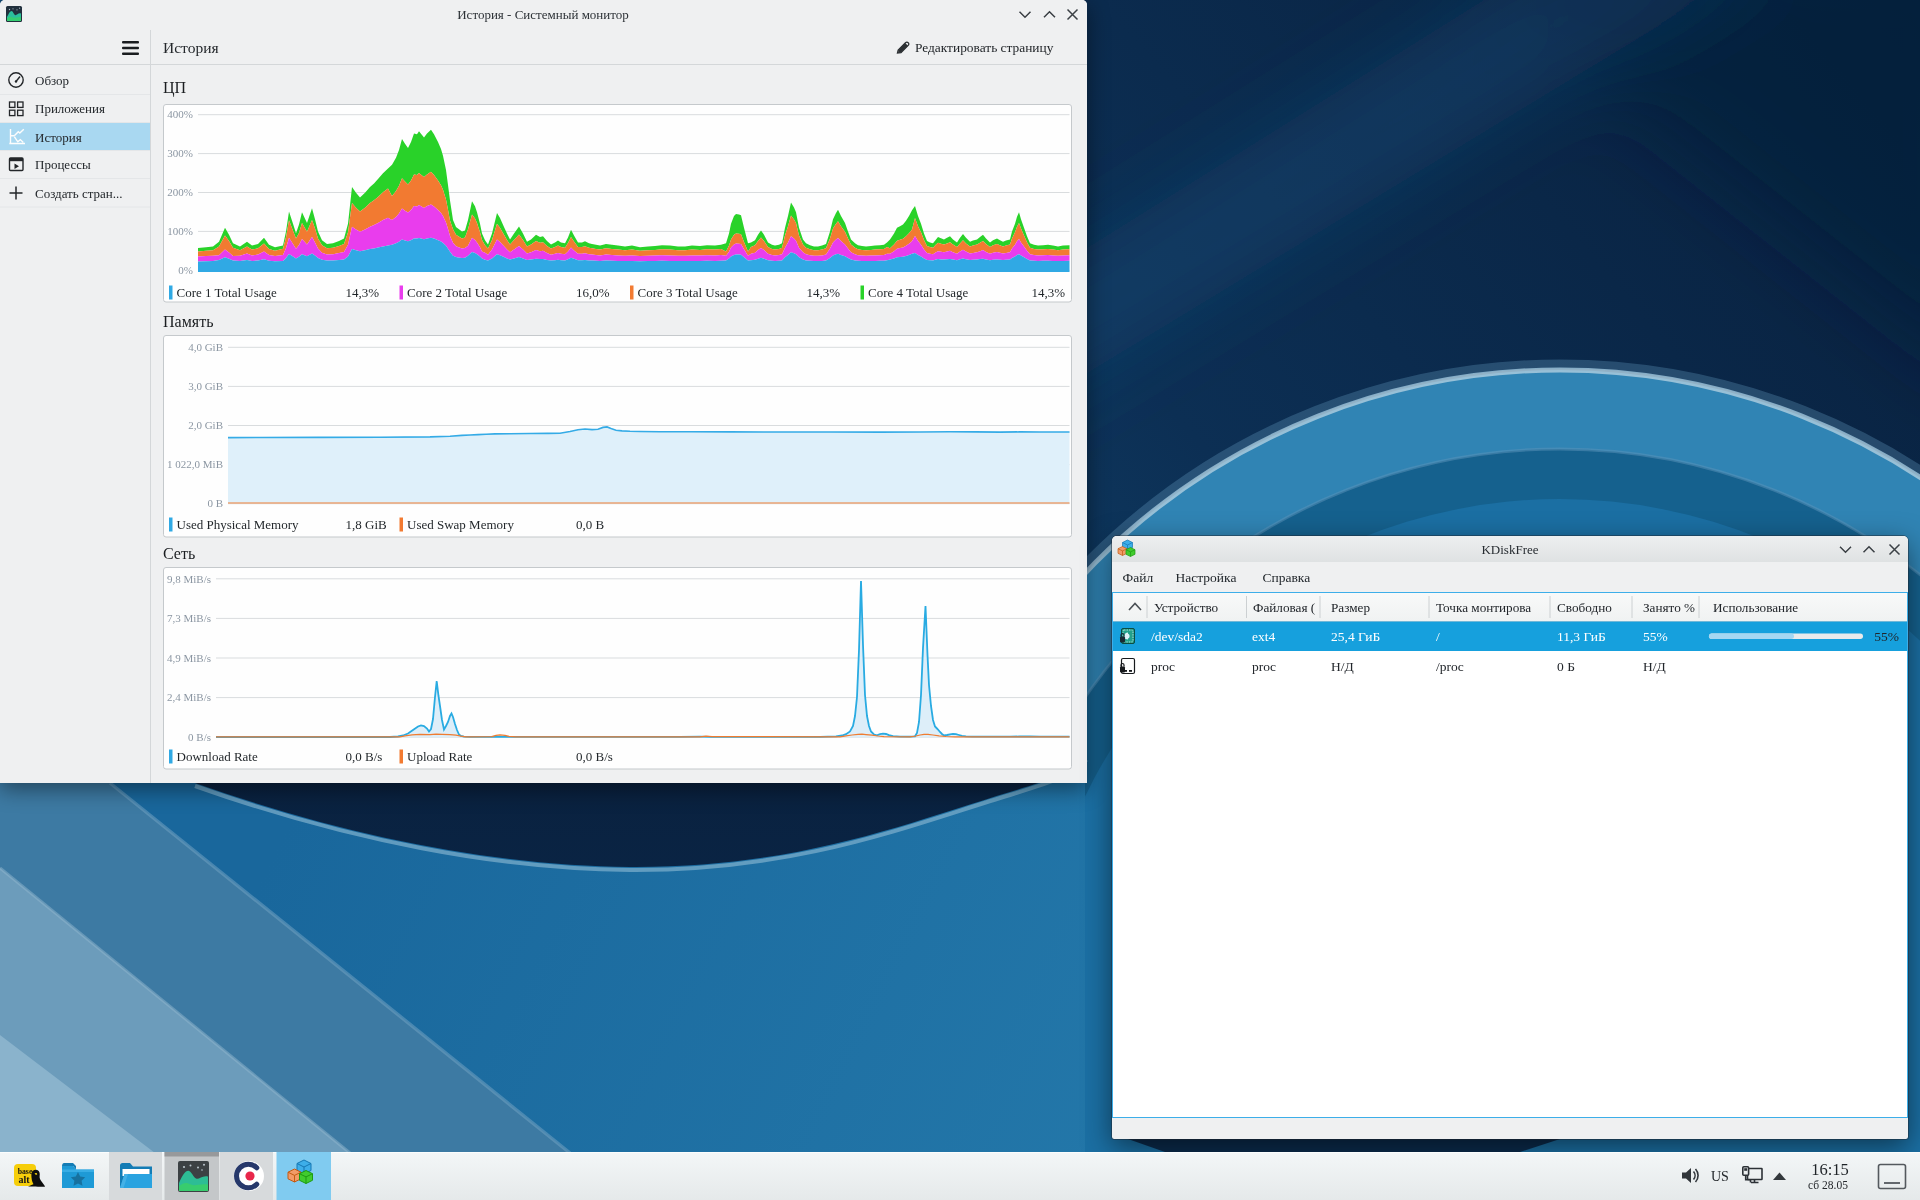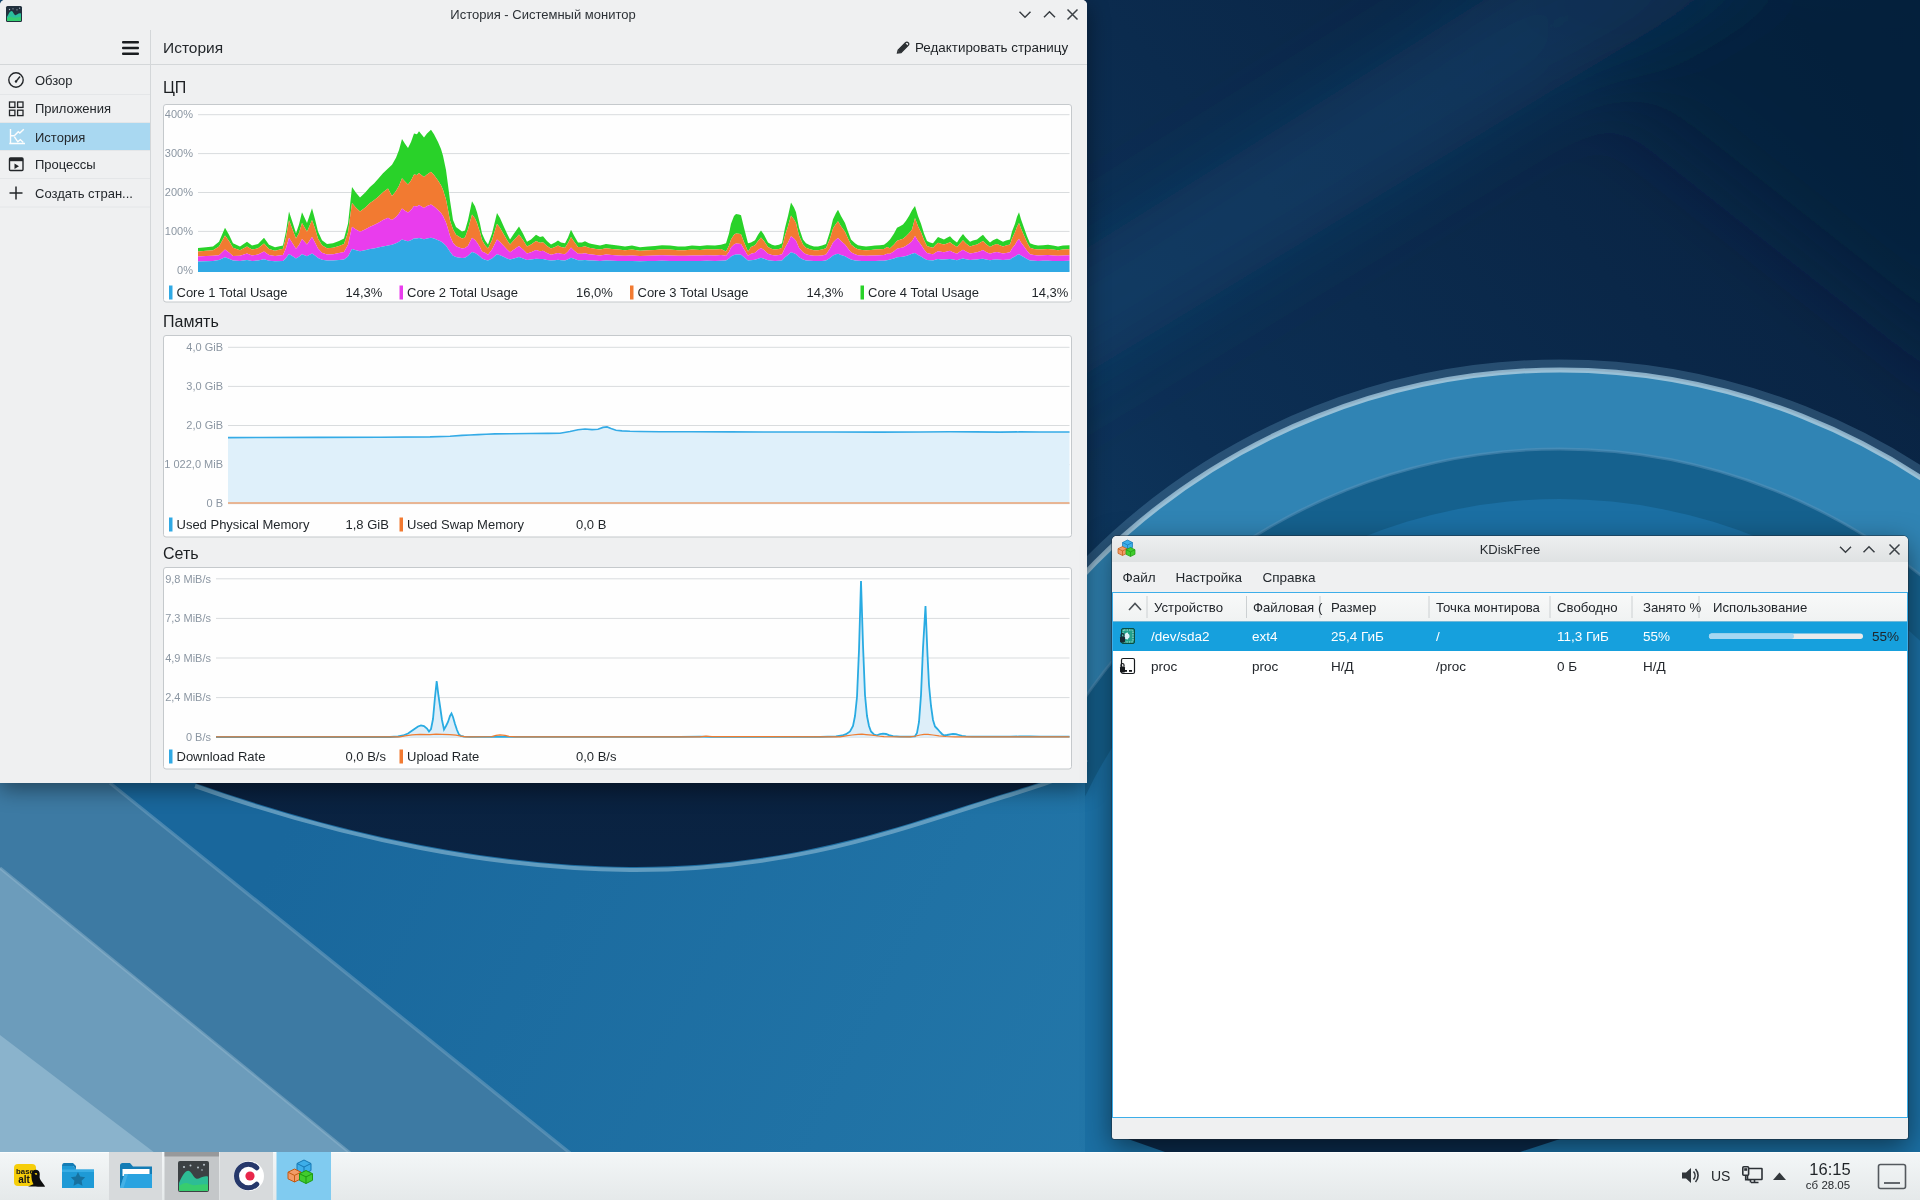--- a/index.html
+++ b/index.html
@@ -1,16 +1,16 @@
 <!DOCTYPE html>
 <html><head><meta charset="utf-8">
 <style>
 * { margin:0; padding:0; box-sizing:border-box; }
 html,body { width:1920px; height:1200px; overflow:hidden; font-family:"Liberation Sans", sans-serif; }
-#desk { position:absolute; inset:0; width:1533px; height:1200px; }
+#desk { position:absolute; inset:0; width:1533px; height:1200px;font-family:Liberation Serif, serif; }
 .abs { position:absolute; }
 svg { display:block; }
 </style></head>
 <body>
 <div id="desk">
 
 <svg class="abs" style="left:0;top:0" width="1920" height="1200" viewBox="0 0 1920 1200">
 <defs>
 <linearGradient id="wbase" x1="1920" y1="0" x2="500" y2="1200" gradientUnits="userSpaceOnUse">
  <stop offset="0" stop-color="#081f3c"></stop>

